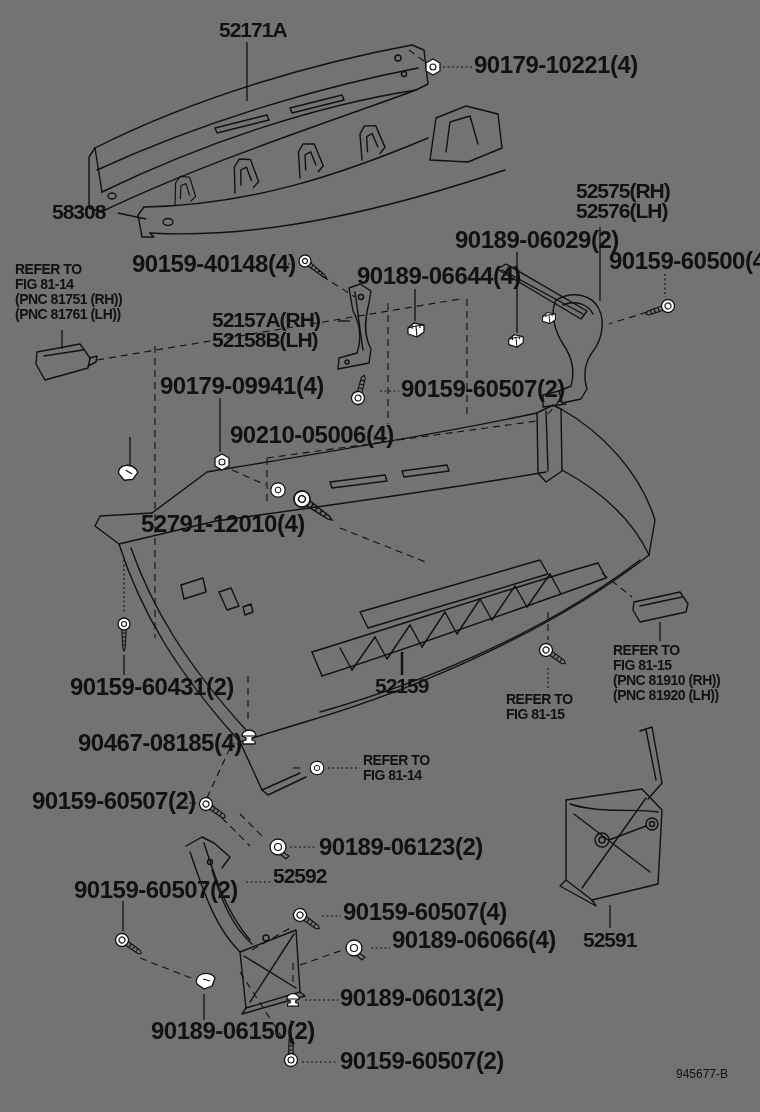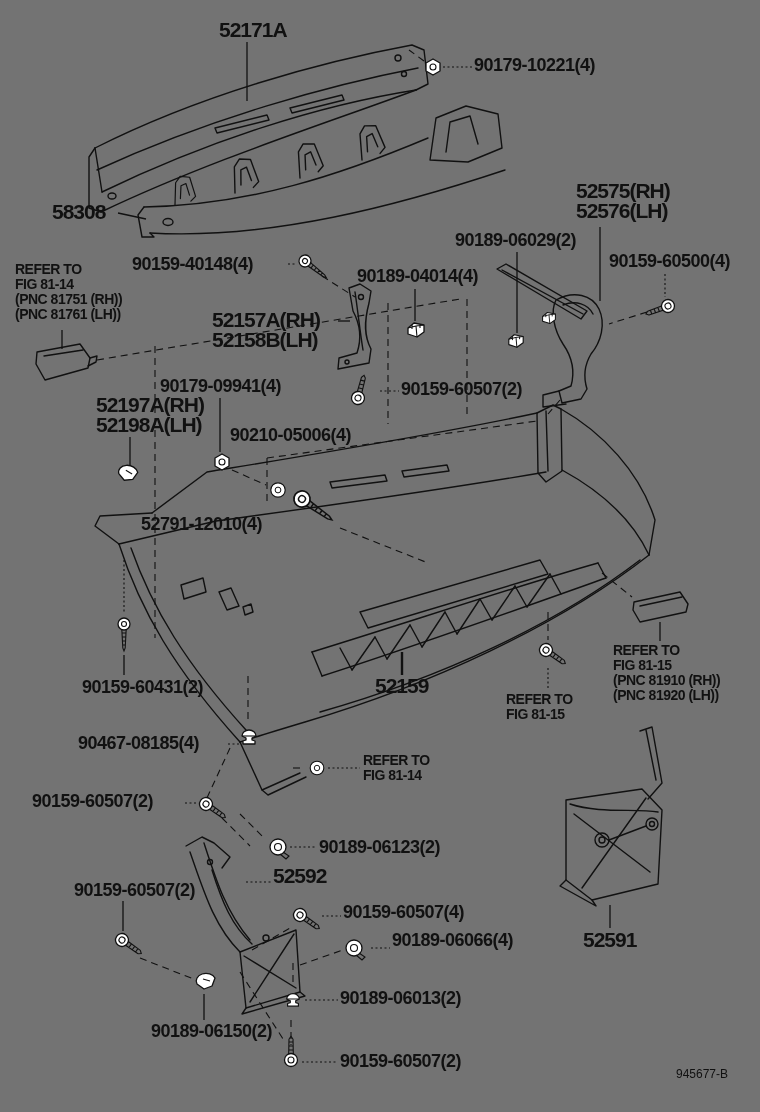--- a/index.html
+++ b/index.html
@@ -1,21 +1,21 @@
 <!DOCTYPE html>
 <html><head>
 <meta charset="utf-8">
 <style>
   html,body{margin:0;padding:0;background:#fff;}
   #canvas{position:relative;width:760px;height:1112px;background:#737373;overflow:hidden;
           font-family:Liberation Sans, sans-serif;color:#111;}
   #art{position:absolute;left:0;top:0;}
   .lbl{position:absolute;white-space:pre;font-weight:bold;color:#111;}
   .lb{font-size:21px;line-height:20px;letter-spacing:-1px;}
-  .ls{font-size:18px;line-height:18px;letter-spacing:-0.5px;}
+  .ls{font-size:24px;line-height:18px;letter-spacing:-0.5px;}
   .lr{font-size:14px;line-height:15px;letter-spacing:-0.5px;}
   .lc{font-size:12px;line-height:12px;font-weight:normal;letter-spacing:0;}
   svg .pt{fill:none;stroke:#111;stroke-width:1.4;stroke-linejoin:round;stroke-linecap:round;}
   svg .ln{fill:none;stroke:#111;stroke-width:1.3;}
   svg .lnk{fill:none;stroke:#111;stroke-width:2.4;}
   svg .lt{fill:none;stroke:#111;stroke-width:1.1;stroke-dasharray:2 2.5;}
   svg .ld{fill:none;stroke:#111;stroke-width:1.1;stroke-dasharray:7 5;}
   svg .ic{fill:#fff;stroke:#111;stroke-width:1.3;stroke-linejoin:round;}
   svg .icl{fill:none;stroke:#111;stroke-width:1.1;}
 </style>
@@ -264,28 +264,26 @@
 52576(LH)</div>
 <div class="lbl ls" style="left:455px;top:231px;">90189-06029(2)</div>
 <div class="lbl ls" style="left:132px;top:255px;">90159-40148(4)</div>
 <div class="lbl ls" style="left:609px;top:252px;">90159-60500(4)</div>
 <div class="lbl lr" style="left:15px;top:262px;">REFER TO
 FIG 81-14
 (PNC 81751 (RH))
 (PNC 81761 (LH))</div>
 <div class="lbl lb" style="left:212px;top:288px;margin-top:22px;">52157A(RH)
 52158B(LH)</div>
-<div class="lbl ls" style="left:357px;top:267px;">90189-04014(4)</div>
+<div class="lbl ls" style="left:357px;top:267px;">90189-06644(4)</div>
 <div class="lbl ls" style="left:160px;top:377px;">90179-09941(4)</div>
 <div class="lbl ls" style="left:401px;top:380px;">90159-60507(2)</div>
-<div class="lbl lb" style="left:96px;top:395px;">52197A(RH)
-52198A(LH)</div>
 <div class="lbl ls" style="left:230px;top:426px;">90210-05006(4)</div>
 <div class="lbl ls" style="left:141px;top:502px;margin-top:13px;">52791-12010(4)</div>
-<div class="lbl ls" style="left:82px;top:678px;">90159-60431(2)</div>
+<div class="lbl ls" style="left:70px;top:678px;">90159-60431(2)</div>
 <div class="lbl lb" style="left:375px;top:676px;">52159</div>
 <div class="lbl lr" style="left:506px;top:692px;">REFER TO
 FIG 81-15</div>
 <div class="lbl lr" style="left:613px;top:643px;">REFER TO
 FIG 81-15
 (PNC 81910 (RH))
 (PNC 81920 (LH))</div>
 <div class="lbl ls" style="left:78px;top:734px;">90467-08185(4)</div>
 <div class="lbl lr" style="left:363px;top:753px;">REFER TO
 FIG 81-14</div>

